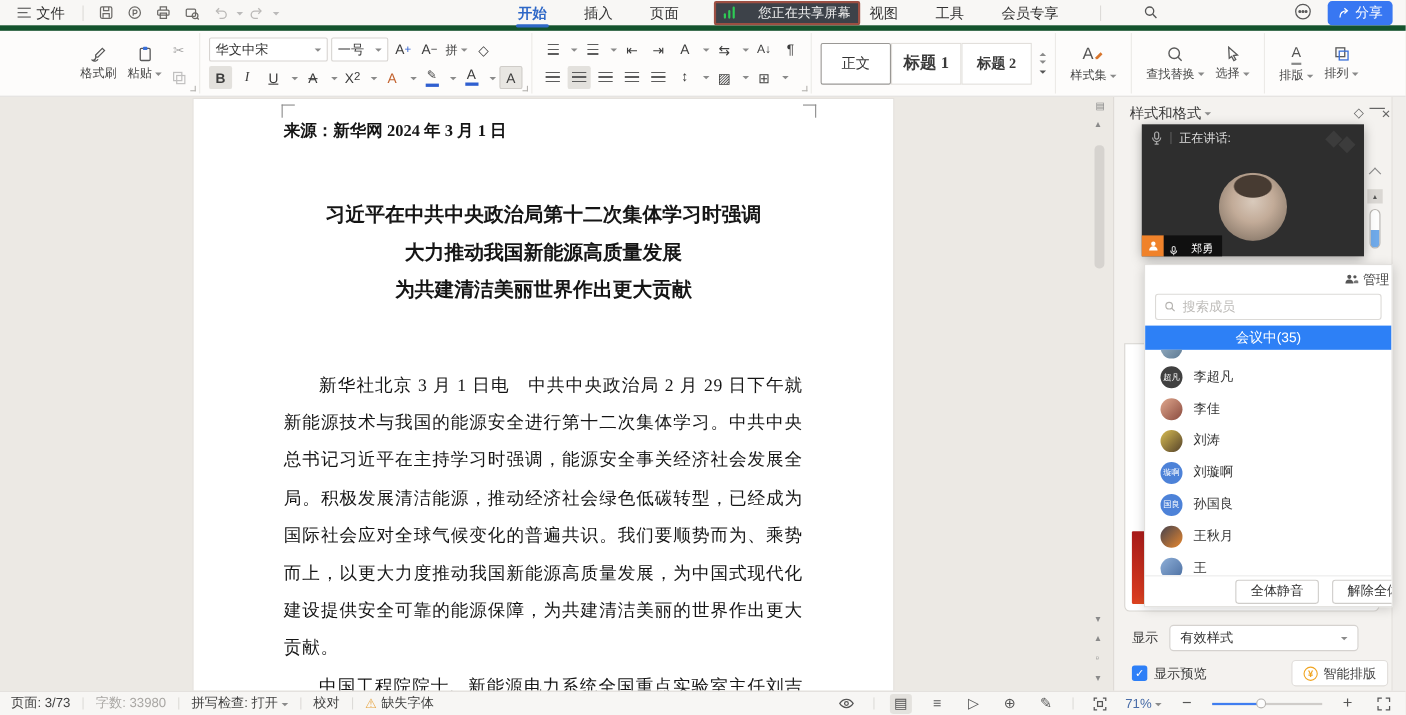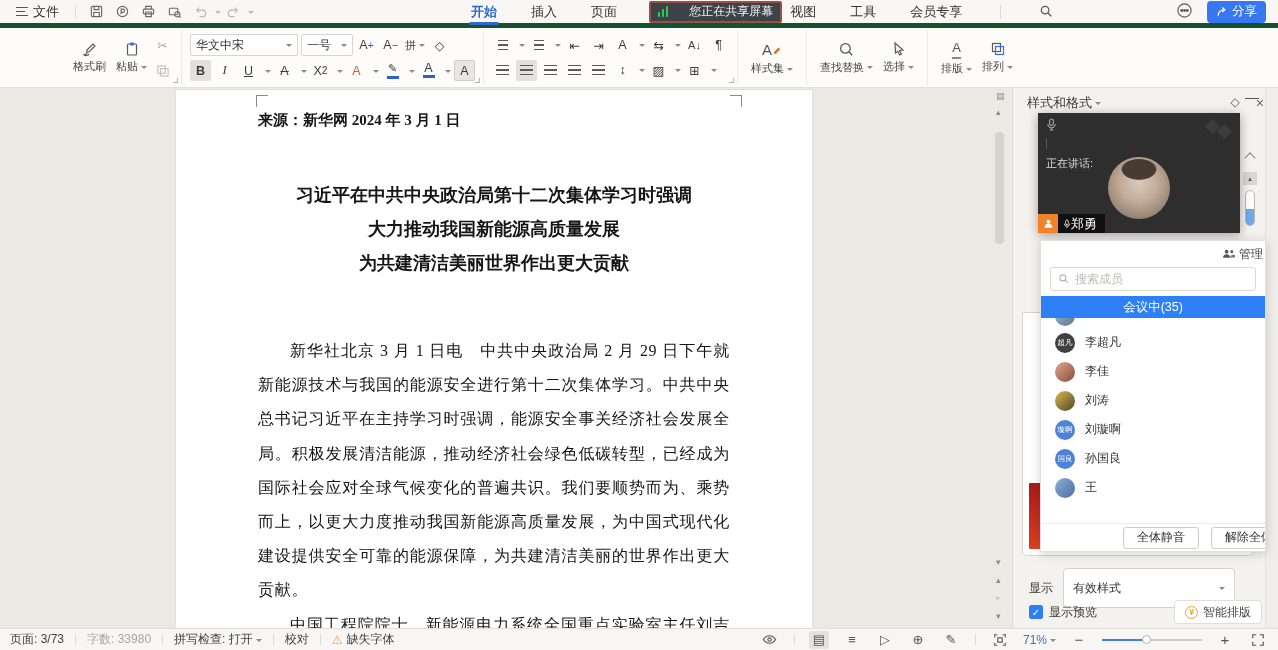--- a/index.html
+++ b/index.html
@@ -70,42 +70,42 @@
   .doc-scroll { position:absolute; left:995px; top:44px; width:9px; height:112px; background:#d6d3cf; border-radius:4px; cursor:pointer; }
   .cnav { position:absolute; left:996px; color:#8a8a8a; font-size:9px; line-height:9px; cursor:pointer; }
 
   
   .taskpane { position:absolute; left:1013px; top:0; right:0; height:540px; background:#f4f2ef; }
   .tp-head { display:flex; align-items:center; padding:6px 14px 4px; color:#3a3a3a; font-size:13px; }
   .tp-head .sp { margin-left:auto; display:flex; gap:16px; color:#666; font-size:12px; }
   .stylebox { position:absolute; left:9px; top:224px; width:232px; height:244px; background:#fff; border:1px solid #d8d5d1; border-radius:0 0 5px 5px; z-index:1; }
   .redimg { position:absolute; left:6px; bottom:6px; width:122px; height:66px; background:linear-gradient(150deg,#a81a1a,#d93a20 45%,#ef7c22 75%,#f6ae32); border-radius:1px; }
   .disp-row { position:absolute; left:0; top:480px; width:100%; display:flex; align-items:center; padding:0 16px; gap:10px; z-index:2; }
-  .dd { flex:0 0 auto; width:172px; height:40px; background:#fff; border:1px solid #d5d2cf; border-radius:4px; display:flex; align-items:center; justify-content:space-between; padding:0 9px; font-size:12px; color:#333; cursor:pointer;gap:42px; }
+  .dd { flex:0 0 auto; width:172px; height:24px; background:#fff; border:1px solid #d5d2cf; border-radius:4px; display:flex; align-items:center; justify-content:space-between; padding:0 9px; font-size:12px; color:#333; cursor:pointer;gap:42px; }
   .prev-row { position:absolute; left:0; top:512px; width:100%; display:flex; align-items:center; padding:0 16px; z-index:2; }
   .chk { width:14px; height:14px; background:#2d7ff7; border-radius:2.5px; display:flex; align-items:center; justify-content:center; color:#fff; font-size:10px; margin-right:6px; cursor:pointer; }
   .smart-btn { margin-left:auto; height:24px; background:#fff; border:1px solid #e0ddda; border-radius:4px; display:flex; align-items:center; gap:5px; padding:0 10px; font-size:12px; color:#444; cursor:pointer; }
   .coin { width:13px; height:13px; border-radius:50%; border:1.6px solid #f0a420; color:#f0a420; font-size:8.5px; display:flex; align-items:center; justify-content:center; font-weight:700; }
   .tp-scroll-dash { position:absolute; left:232px; top:10px; width:14px; border-top:1.6px solid #555; }
   .tp-chev { position:absolute; left:233px; top:66px; width:8px; height:8px; border-left:1.6px solid #888; border-top:1.6px solid #888; transform:rotate(45deg); }
   .tp-upbtn { position:absolute; left:230px; top:84px; width:14px; height:13px; background:#dad7d3; display:flex; align-items:center; justify-content:center; color:#555; font-size:7px; cursor:pointer; }
   .tp-thumb { position:absolute; left:232px; top:102px; width:10px; height:36px; border:1px solid #b9b6b2; border-radius:5px; background:linear-gradient(#fdfdfd 52%,#6fa9e9 52%); cursor:pointer; }
   .tp-strip { position:absolute; right:0; top:0; width:13px; height:540px; background:#f0eeeb; border-left:1px solid #e4e1de; }
 
   
   .video { position:absolute; left:1038px; top:25px; width:202px; height:120px; background:#2e2e2e; z-index:6; box-shadow:0 2px 10px rgba(0,0,0,.35); cursor:move; }
-  .vo-top { display:flex; align-items:flex-start; gap:7px; padding:5px 8px 0; color:#dedede; font-size:11px;flex-direction:column; }
+  .vo-top { display:flex; align-items:center; gap:7px; padding:5px 8px 0; color:#dedede; font-size:11px; }
   .vo-div { width:1px; height:11px; background:#5a5a5a; }
   .diam { position:absolute; top:8px; width:11px; height:11px; background:#3c3c3c; transform:rotate(45deg); }
   .speaker-avatar { position:absolute; left:50%; top:44px; transform:translateX(-50%); width:62px; height:62px; border-radius:50%;
     background:radial-gradient(ellipse 30px 18px at 50% 20%, #473b32 0%, #473b32 55%, transparent 60%),
                radial-gradient(circle at 50% 42%, #d9cabc 0%, #c2ab98 40%, #9a8878 70%, #6e6258 100%); }
   .vo-bot { position:absolute; left:0; bottom:0; display:flex; align-items:stretch; height:19px; }
   .vo-person { width:20px; background:#f0822a; display:flex; align-items:center; justify-content:center; }
-  .vo-name { background:#101010; color:#fff; font-size:13px; display:flex; align-items:center; gap:0; padding:0 8px 0 5px; }
+  .vo-name { background:#101010; color:#fff; font-size:10px; display:flex; align-items:flex-end; gap:12px; padding:0 8px 0 5px; }
 
   
   .members { position:absolute; left:1040px; top:152px; width:226px; height:312px; background:#fff; border:1px solid #e2e0dd; z-index:6; box-shadow:0 2px 10px rgba(0,0,0,.18); overflow:hidden; display:flex; flex-direction:column; }
   .m-head { height:24px; display:flex; align-items:center; justify-content:flex-end; gap:4px; padding:2px 2px 0 0; color:#444; font-size:12px; }
   .m-search { margin:2px 9px 5px; height:24px; border:1px solid #dcdad7; border-radius:3px; display:flex; align-items:center; padding:0 7px; gap:5px; background:#fff; }
   .m-search input { border:none; outline:none; flex:1; font-size:12px; color:#333; background:transparent; width:120px; }
   .m-search input::placeholder { color:#bdbbb8; }
   .m-tab { height:22px; background:#2d80f6; color:#fff; font-size:12.5px; display:flex; align-items:center; justify-content:center; cursor:pointer; }
   .m-list { flex:1; overflow:hidden; padding-top:2px; }
   .sliver { width:20px; height:20px; border-radius:50%; background:linear-gradient(135deg,#9fb6c8,#5d7a94); margin:-14px 0 2px 14px; }
@@ -379,20 +379,36 @@
           <span class="caret"></span>
         <span class="btn22">▨</span>
           <span class="caret"></span>
         <span class="btn22">⊞</span>
           <span class="caret"></span>
       </div>
     </div>
     <span class="grp-exp"></span>
   </div>
 
+  <div class="grp">
+    <div class="chip sel-chip">
+        <span class="c-body">正文</span>
+      </div>
+    <div class="chip">
+        <span class="c-h1">标题 1</span>
+      </div>
+    <div class="chip">
+        <span class="c-h2">标题 2</span>
+      </div>
+    <div class="mini-col">
+      <span class="caret up"></span>
+      <span class="caret" style="top:0;"></span>
+      <span class="caret" style="top:0;border-top-color:#555;"></span>
+    </div>
+  </div>
 
   <div class="grp">
     <div class="grp-col">
       <span class="big-ic">
           <span>A</span>
           <svg width="10" height="10" viewBox="0 0 10 10">
             <path d="M2 8l4.5-4.5 1.8 1.8L3.8 9.8 2 10z" fill="#d8762e"></path>
           </svg>
         </span>
       <span class="grp-lbl">
@@ -583,20 +599,24 @@
       </div>
       <div class="member">
         <span class="mav" style="background: rgb(77, 130, 216);">璇啊</span>
         <span class="mname">刘璇啊</span>
       </div>
       <div class="member">
         <span class="mav" style="background: rgb(77, 130, 216);">国良</span>
         <span class="mname">孙国良</span>
       </div>
       <div class="member">
+        <span class="mav" style="background: linear-gradient(135deg, rgb(68, 66, 78), rgb(232, 135, 46));"></span>
+        <span class="mname">王秋月</span>
+      </div>
+      <div class="member">
         <span class="mav" style="background: linear-gradient(135deg, rgb(143, 176, 216), rgb(74, 109, 160));"></span>
         <span class="mname">王</span>
       </div>
     </div>
     <div class="m-foot">
       <span class="m-btn">全体静音</span>
       <span class="m-btn clip">解除全体静音</span>
     </div>
   </div>
 </div>

